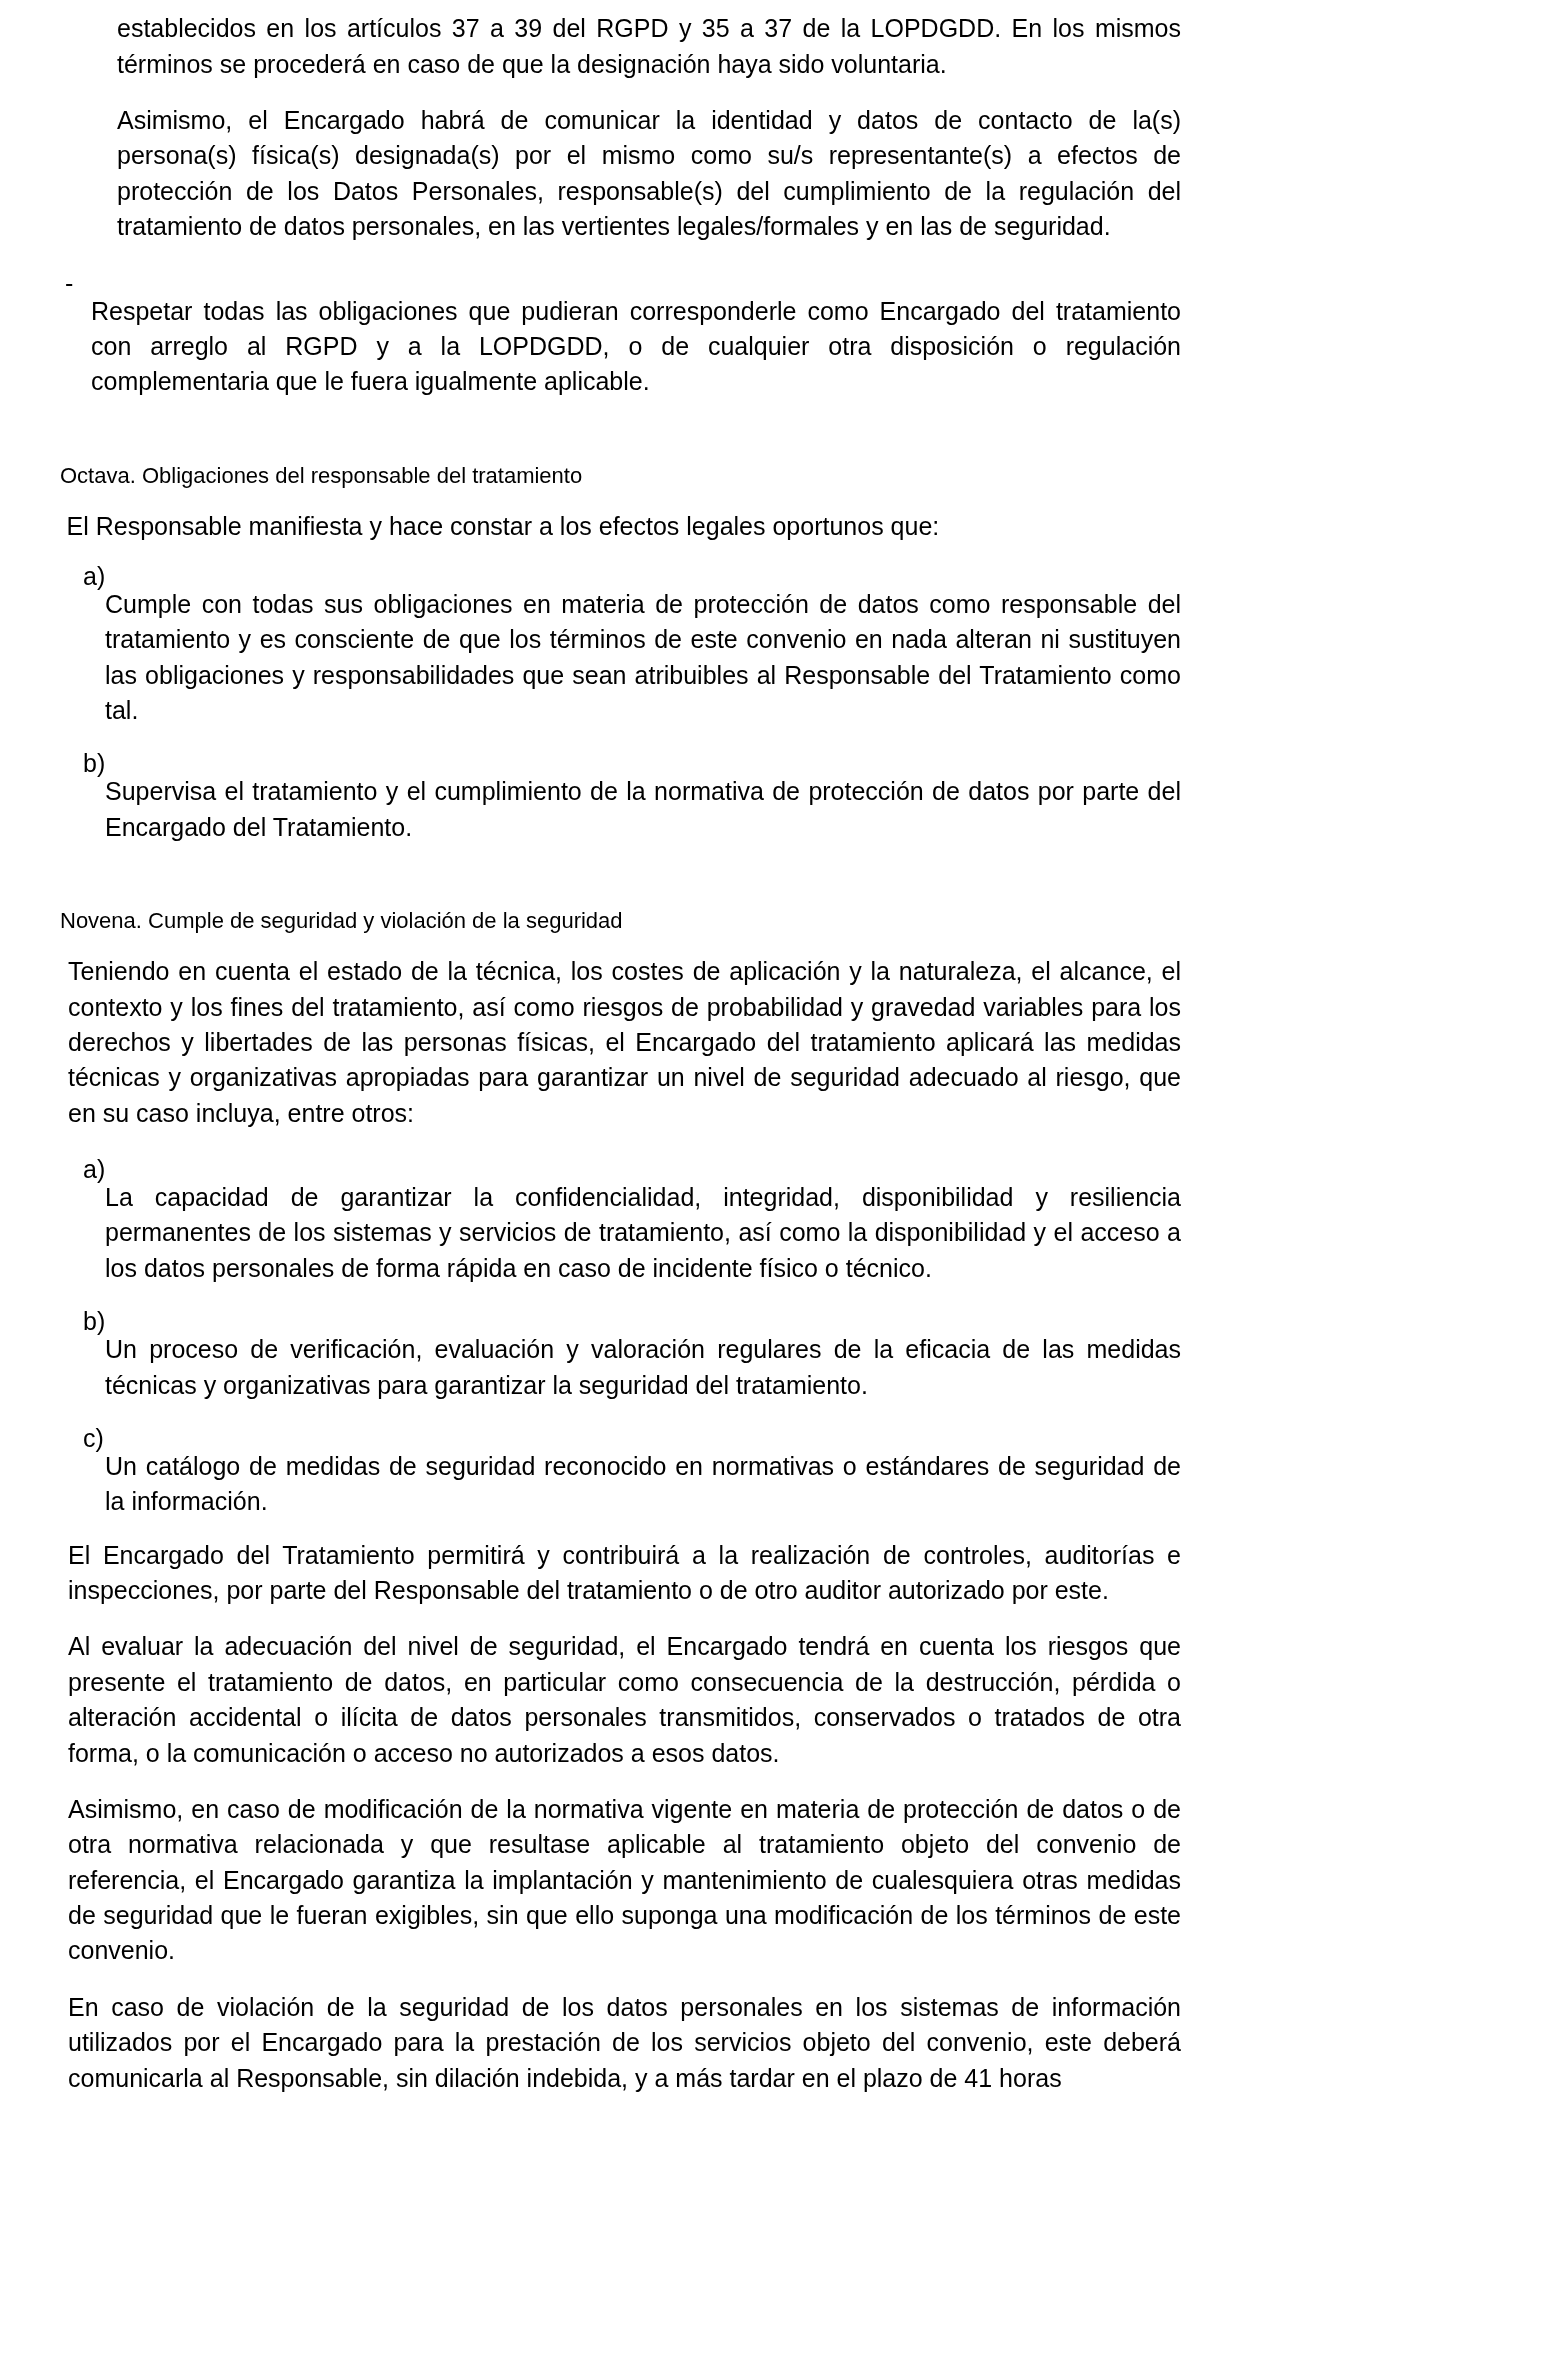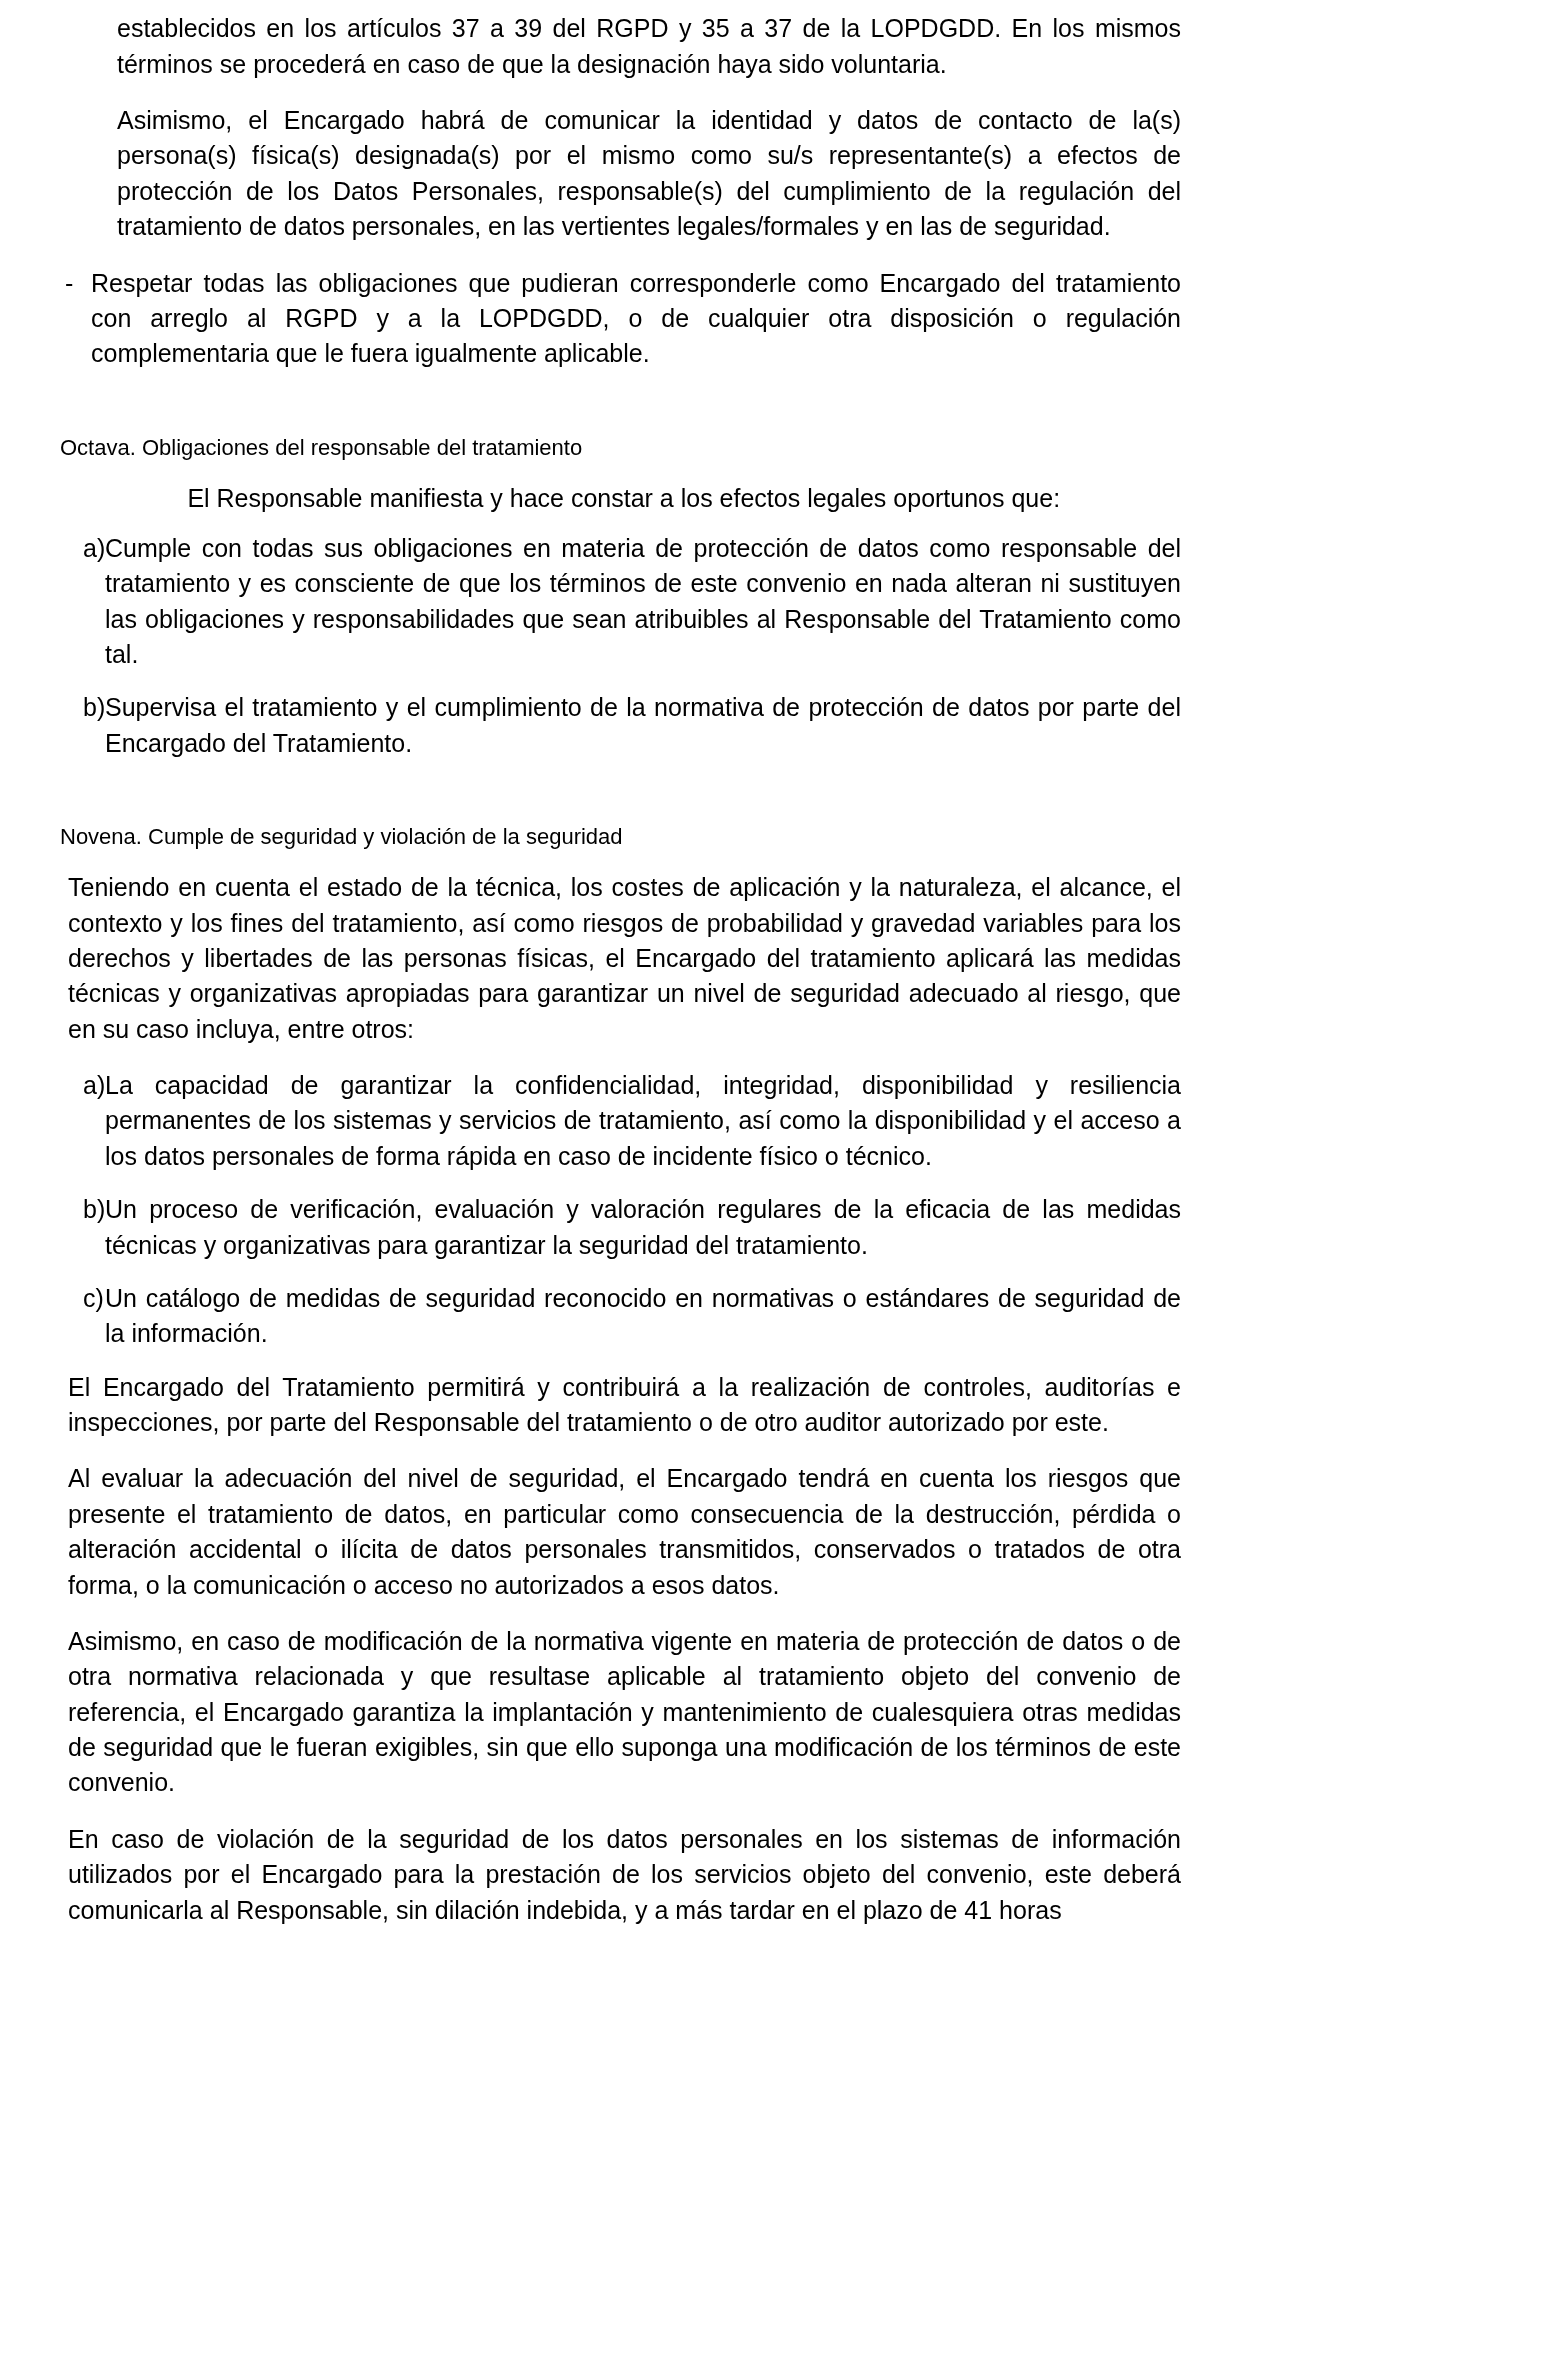--- a/index.html
+++ b/index.html
@@ -39,21 +39,21 @@
   }
   .heading {
     font-size: 22px;
     line-height: 1.415;
     text-align: left;
     margin: 0 0 18px 0;
   }
   .lead {
     font-size: 25px;
     line-height: 1.415;
-    text-align: center;
+    text-align: left;
     margin: 0 0 14.6px 0;
     padding-left: 6.5px;
   }
   .list {
     margin: 0;
     padding: 0;
     list-style: none;
   }
   .list-item {
     display: flex;
@@ -69,20 +69,21 @@
     box-sizing: border-box;
   }
   .list-item .marker.dash {
     width: 31px;
     padding-left: 4.9px;
   }
   .list-item .item-text {
     flex: 1 1 auto;
     text-align: justify;
     text-justify: inter-word;
+    margin-top: 28px;
   }
   .gap-lg {
     height: 42px;
   }
 </style>
 </head>
 <body>
 
 <div class="page">
 

